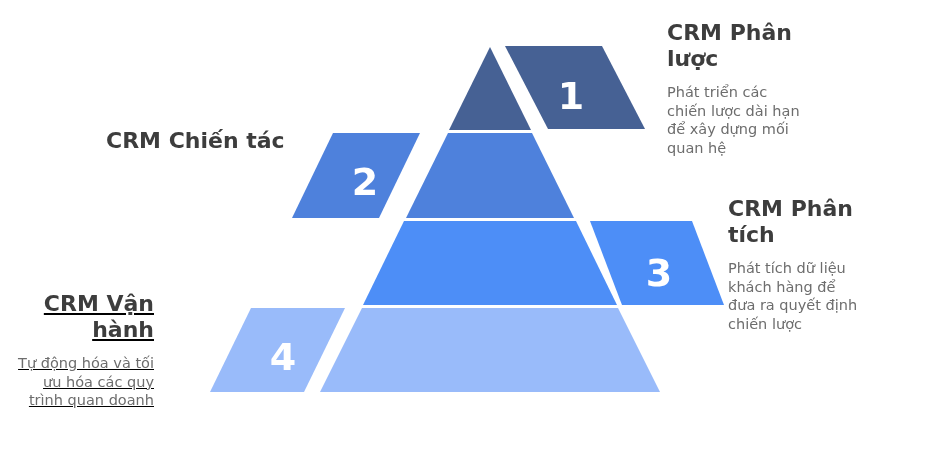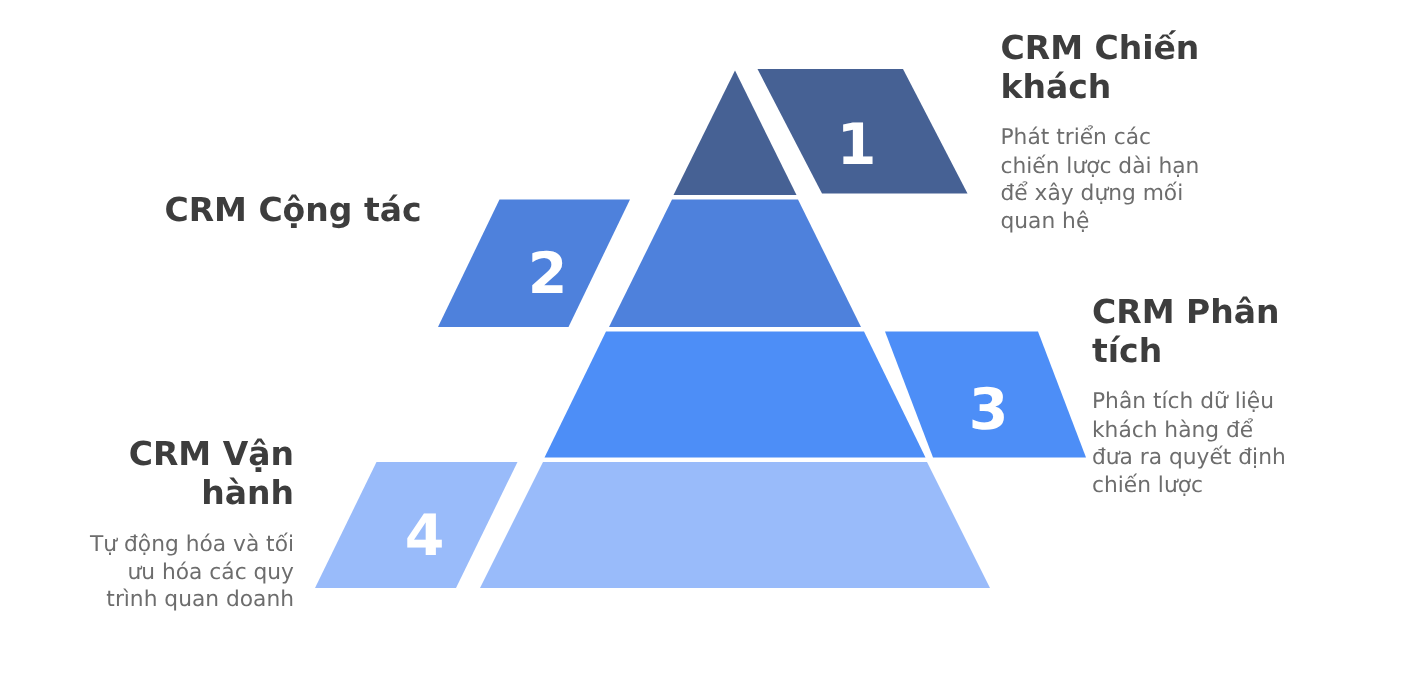--- a/index.html
+++ b/index.html
@@ -42,21 +42,21 @@
     line-height: 18.5px;
     color: var(--description-color, #6d6d6d);
   }
   .align-left  { text-align: left; }
   .align-right { text-align: right; }
   .b1 { left: 667px;  top: 20px;  width: 138px; }
   .b2 { right: 661px; top: 128px; width: 175px; }
   .b2 .title { white-space: nowrap; }
   .b2 .desc  { width: 140px; margin-left: auto; }
   .b3 { left: 728px;  top: 196px; width: 134px; }
-  .b4 { right: 746px; top: 291px; width: 142px; }
+  .b4 { right: 788px; top: 291px; width: 142px; text-decoration: underline; }
 </style>
 </head>
 <body>
 
 <div class="canvas">
 
   <svg class="pyramid-svg" width="942" height="450" viewBox="0 0 942 450">
 
     <polygon points="490,47 531,130 449,130" fill="#466194"></polygon>
     <polygon points="505,46 602,46 645,129 548,129" fill="#466194"></polygon>
@@ -69,31 +69,31 @@
     <polygon points="404,221 576,221 617,305 363,305" fill="#4D8EF7"></polygon>
     <polygon points="590,221 692,221 724,305 622,305" fill="#4D8EF7"></polygon>
     <text class="num" x="659" y="286">3</text>
 
     <polygon points="362,308 618,308 660,392 320,392" fill="#99BBFA"></polygon>
     <polygon points="251,308 345,308 304,392 210,392" fill="#99BBFA"></polygon>
     <text class="num" x="283" y="370">4</text>
   </svg>
 
   <div class="block b1 align-left">
-    <div class="title">CRM Chiến khách</div>
+    <div class="title">CRM Phân lược</div>
     <div class="desc">Phát triển các chiến lược dài hạn để xây dựng mối quan hệ</div>
   </div>
 
   <div class="block b2 align-right">
-    <div class="title">CRM Cộng tác</div>
+    <div class="title">CRM Chiến tác</div>
   </div>
 
   <div class="block b3 align-left">
     <div class="title">CRM Phân tích</div>
-    <div class="desc">Phân tích dữ liệu khách hàng để đưa ra quyết định chiến lược</div>
+    <div class="desc">Phát tích dữ liệu khách hàng để đưa ra quyết định chiến lược</div>
   </div>
 
   <div class="block b4 align-right">
     <div class="title">CRM Vận hành</div>
     <div class="desc">Tự động hóa và tối ưu hóa các quy trình quan doanh</div>
   </div>
 
 </div>
 
 </body></html>

